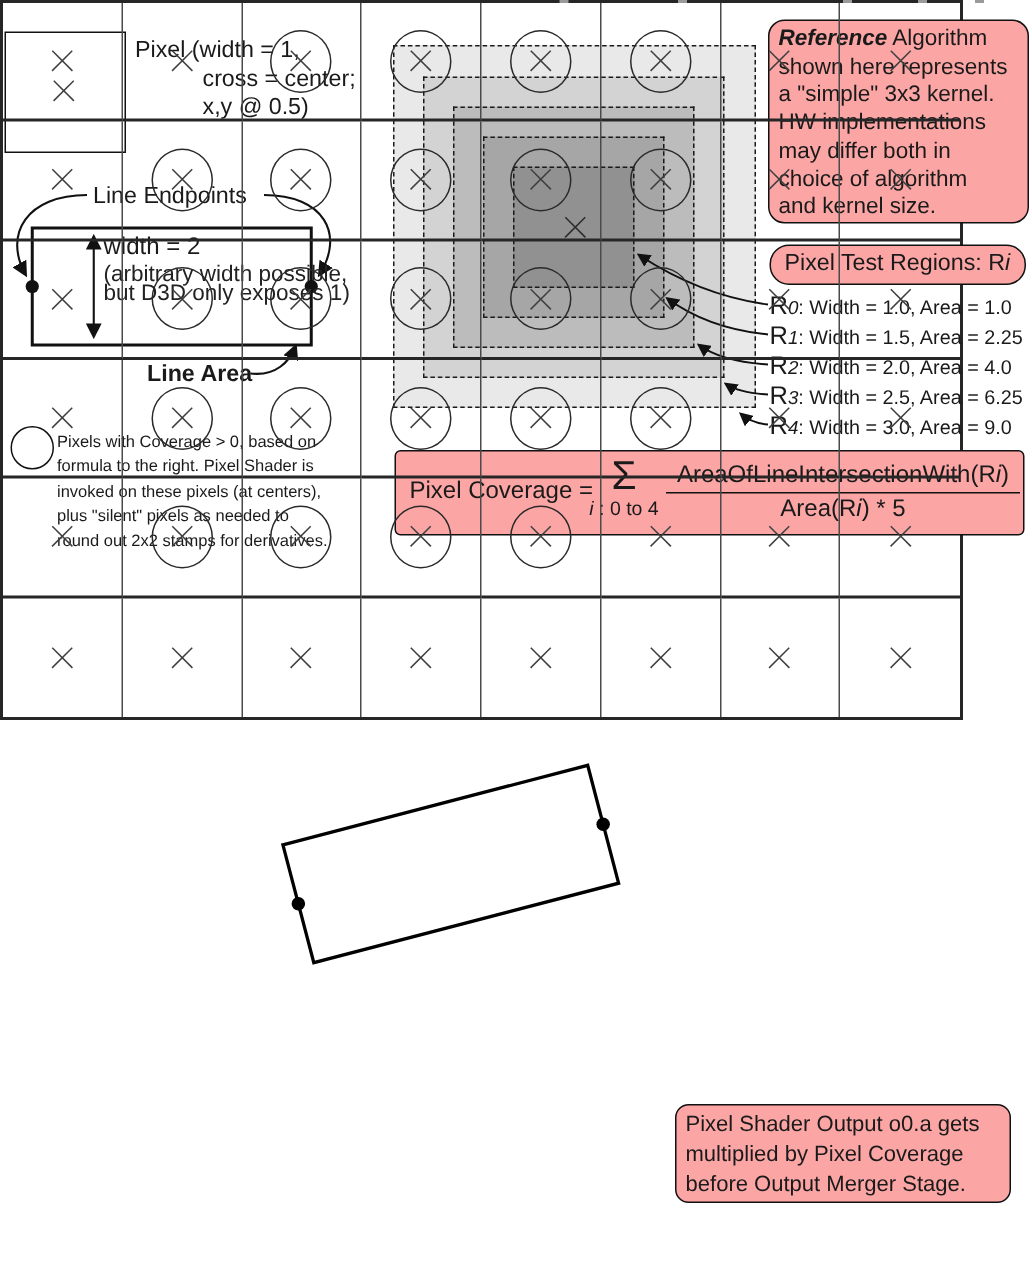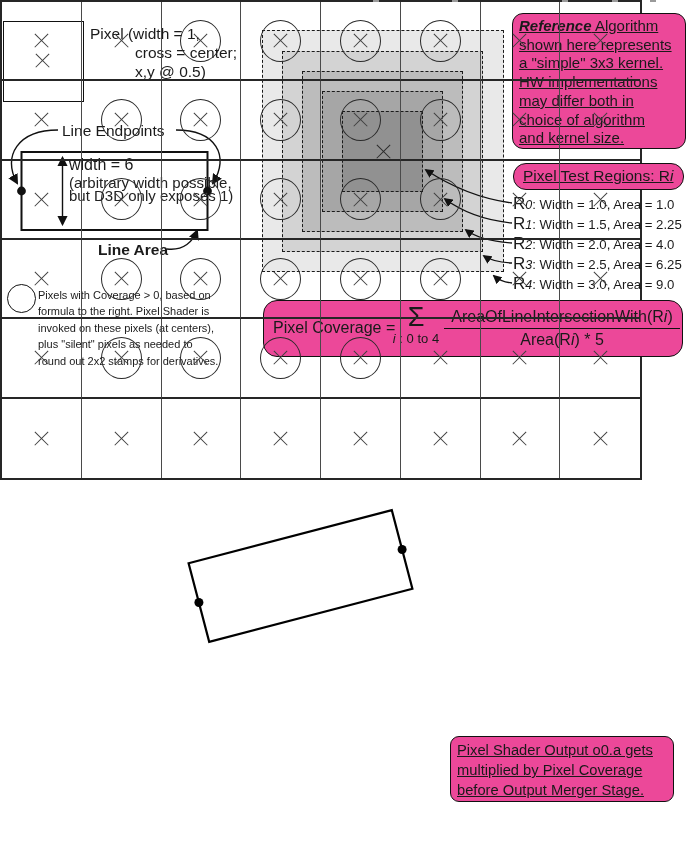--- a/index.html
+++ b/index.html
@@ -30,26 +30,26 @@
   
   #line-endpoints-label{left:62px;top:122px;font-size:15.5px;}
   #width-label{left:69px;top:156px;font-size:16px;}
   #width-note{left:69px;top:176px;font-size:15px;line-height:13px;color:#222;}
   #line-area-label{left:98px;top:241px;font-size:15.5px;font-weight:bold;}
 
   
   .region{position:absolute;border:1.5px dashed #1a1a1a;box-sizing:border-box;}
 
   
-  .note-box{position:absolute;border:1.6px solid #111;background:#ec4899;box-sizing:border-box;text-decoration:underline;}
+  .note-box{position:absolute;border:1.6px solid #111;background:#fca5a5;box-sizing:border-box;}
   #reference-box{left:512px;top:13px;width:174px;height:136px;border-radius:11px;
     padding:3px 0 0 6px;font-size:15px;line-height:18.7px;}
   #regions-title-box{left:513px;top:163px;width:171px;height:27px;border-radius:13px;
     font-size:15.5px;line-height:24px;padding-left:9px;}
-  #formula-box{left:263px;top:300px;width:420px;height:57px;border-radius:14px;}
+  #formula-box{left:263px;top:300px;width:420px;height:57px;border-radius:4px;}
   #shader-box{left:430px;top:736px;width:224px;height:66px;border-radius:9px;
     padding:3px 0 0 6px;font-size:14.7px;line-height:20px;z-index:6;margin-left:20px;}
 
   
   .rrow{position:absolute;left:513px;height:20px;white-space:nowrap;}
   .rrow .rbig{font-size:17px;}
   .rrow .ridx{font-size:12.5px;font-style:italic;}
   .rrow .rdesc{font-size:13.2px;}
 
   
@@ -115,21 +115,21 @@
   </defs>
   <rect x="21.5" y="42" width="186" height="78" fill="none" stroke="#111" stroke-width="2"></rect>
   <path d="M58,20 C18,20 2,46 17,73" fill="none" stroke="#111" stroke-width="1.4" marker-end="url(#arr)"></path>
   <path d="M176,20 C216,20 230,46 213,73" fill="none" stroke="#111" stroke-width="1.4" marker-end="url(#arr)"></path>
   <circle cx="21.5" cy="81" r="4.4" fill="#111"></circle>
   <circle cx="207.5" cy="81" r="4.4" fill="#111"></circle>
   <line x1="62.5" y1="48" x2="62.5" y2="114" stroke="#111" stroke-width="1.4" marker-start="url(#arr)" marker-end="url(#arr)"></line>
   <path d="M167,139 C184,141 193,131 197,121" fill="none" stroke="#111" stroke-width="1.4" marker-end="url(#arr)"></path>
 </svg>
 <div id="line-endpoints-label" class="abs nw">Line Endpoints</div>
-<div id="width-label" class="abs nw">width = 6</div>
+<div id="width-label" class="abs nw">width = 2</div>
 <div id="width-note" class="abs">
   <div class="nw">(arbitrary width possible,</div>
   <div class="nw">but D3D only exposes 1)</div>
 </div>
 <div id="line-area-label" class="abs nw">Line Area</div>
 
 <div class="region" style="left: 262px; top: 30px; width: 242px; height: 242px; background-color: rgb(233, 233, 233);"></div>
 <div class="region" style="left: 282px; top: 50.5px; width: 201px; height: 201px; background-color: rgb(211, 211, 211);"></div>
 <div class="region" style="left: 302px; top: 71px; width: 161px; height: 161px; background-color: rgb(188, 188, 188);"></div>
 <div class="region" style="left: 322px; top: 91px; width: 121px; height: 121px; background-color: rgb(166, 166, 166);"></div>

